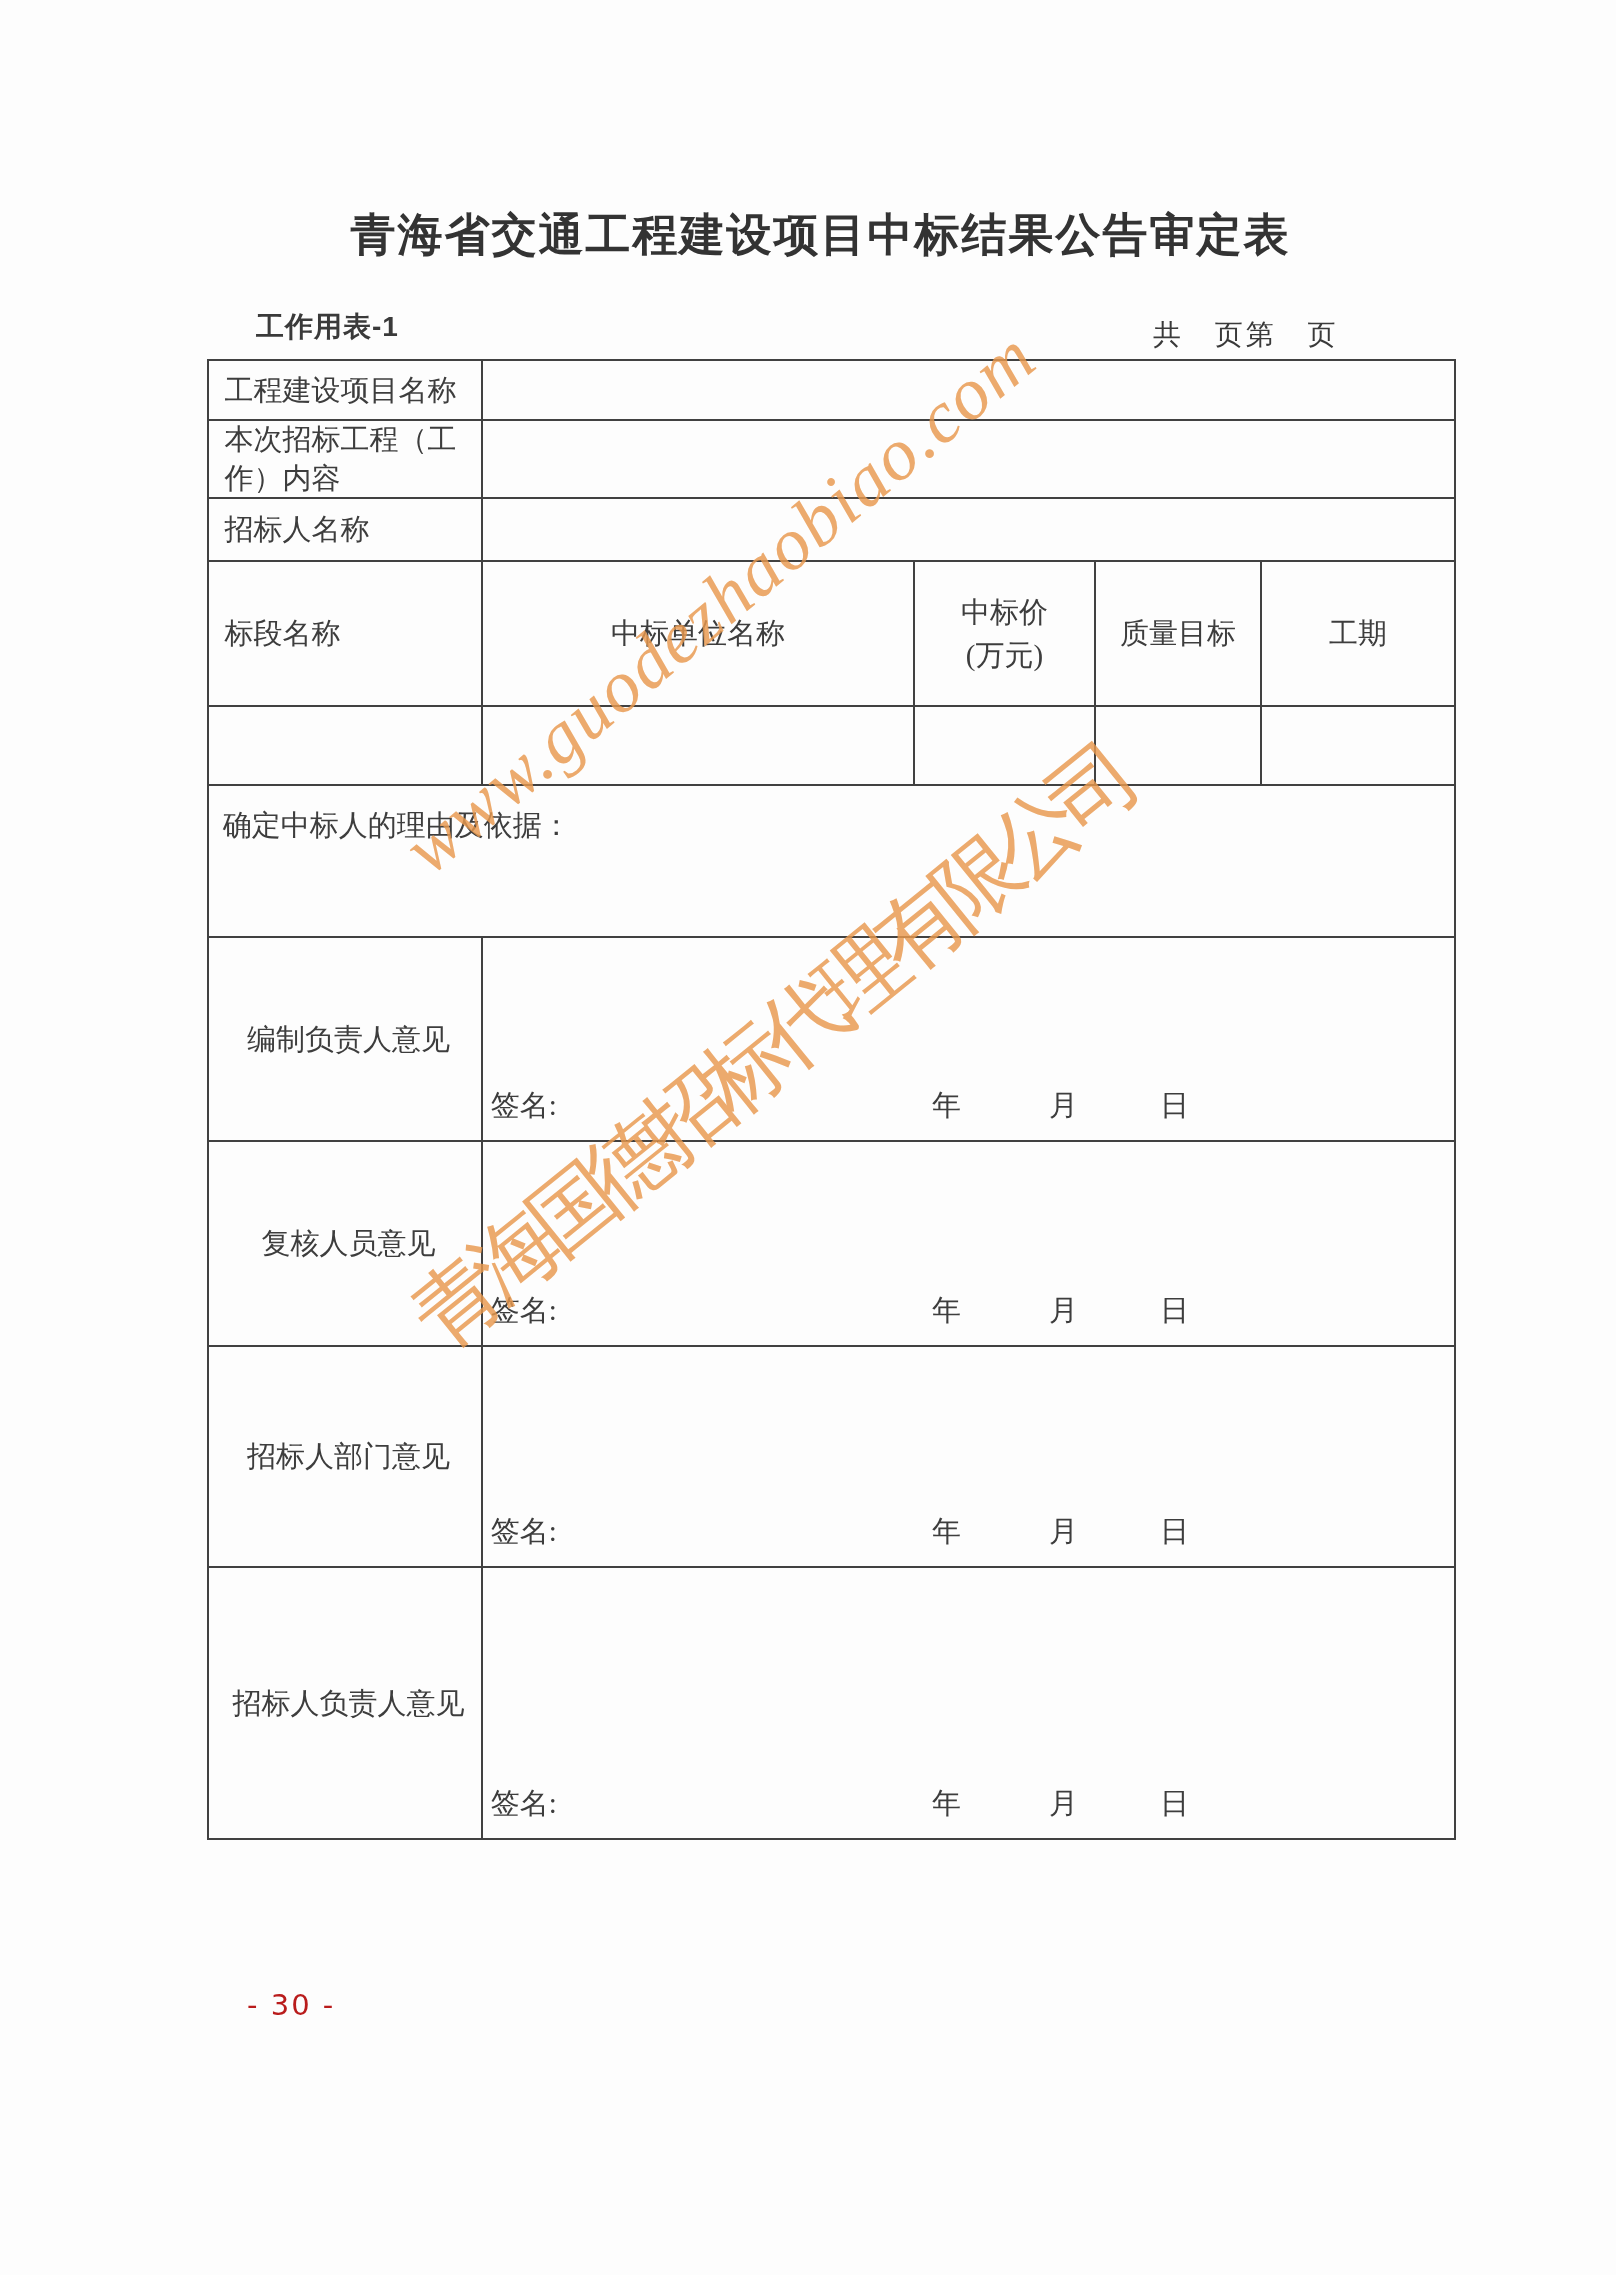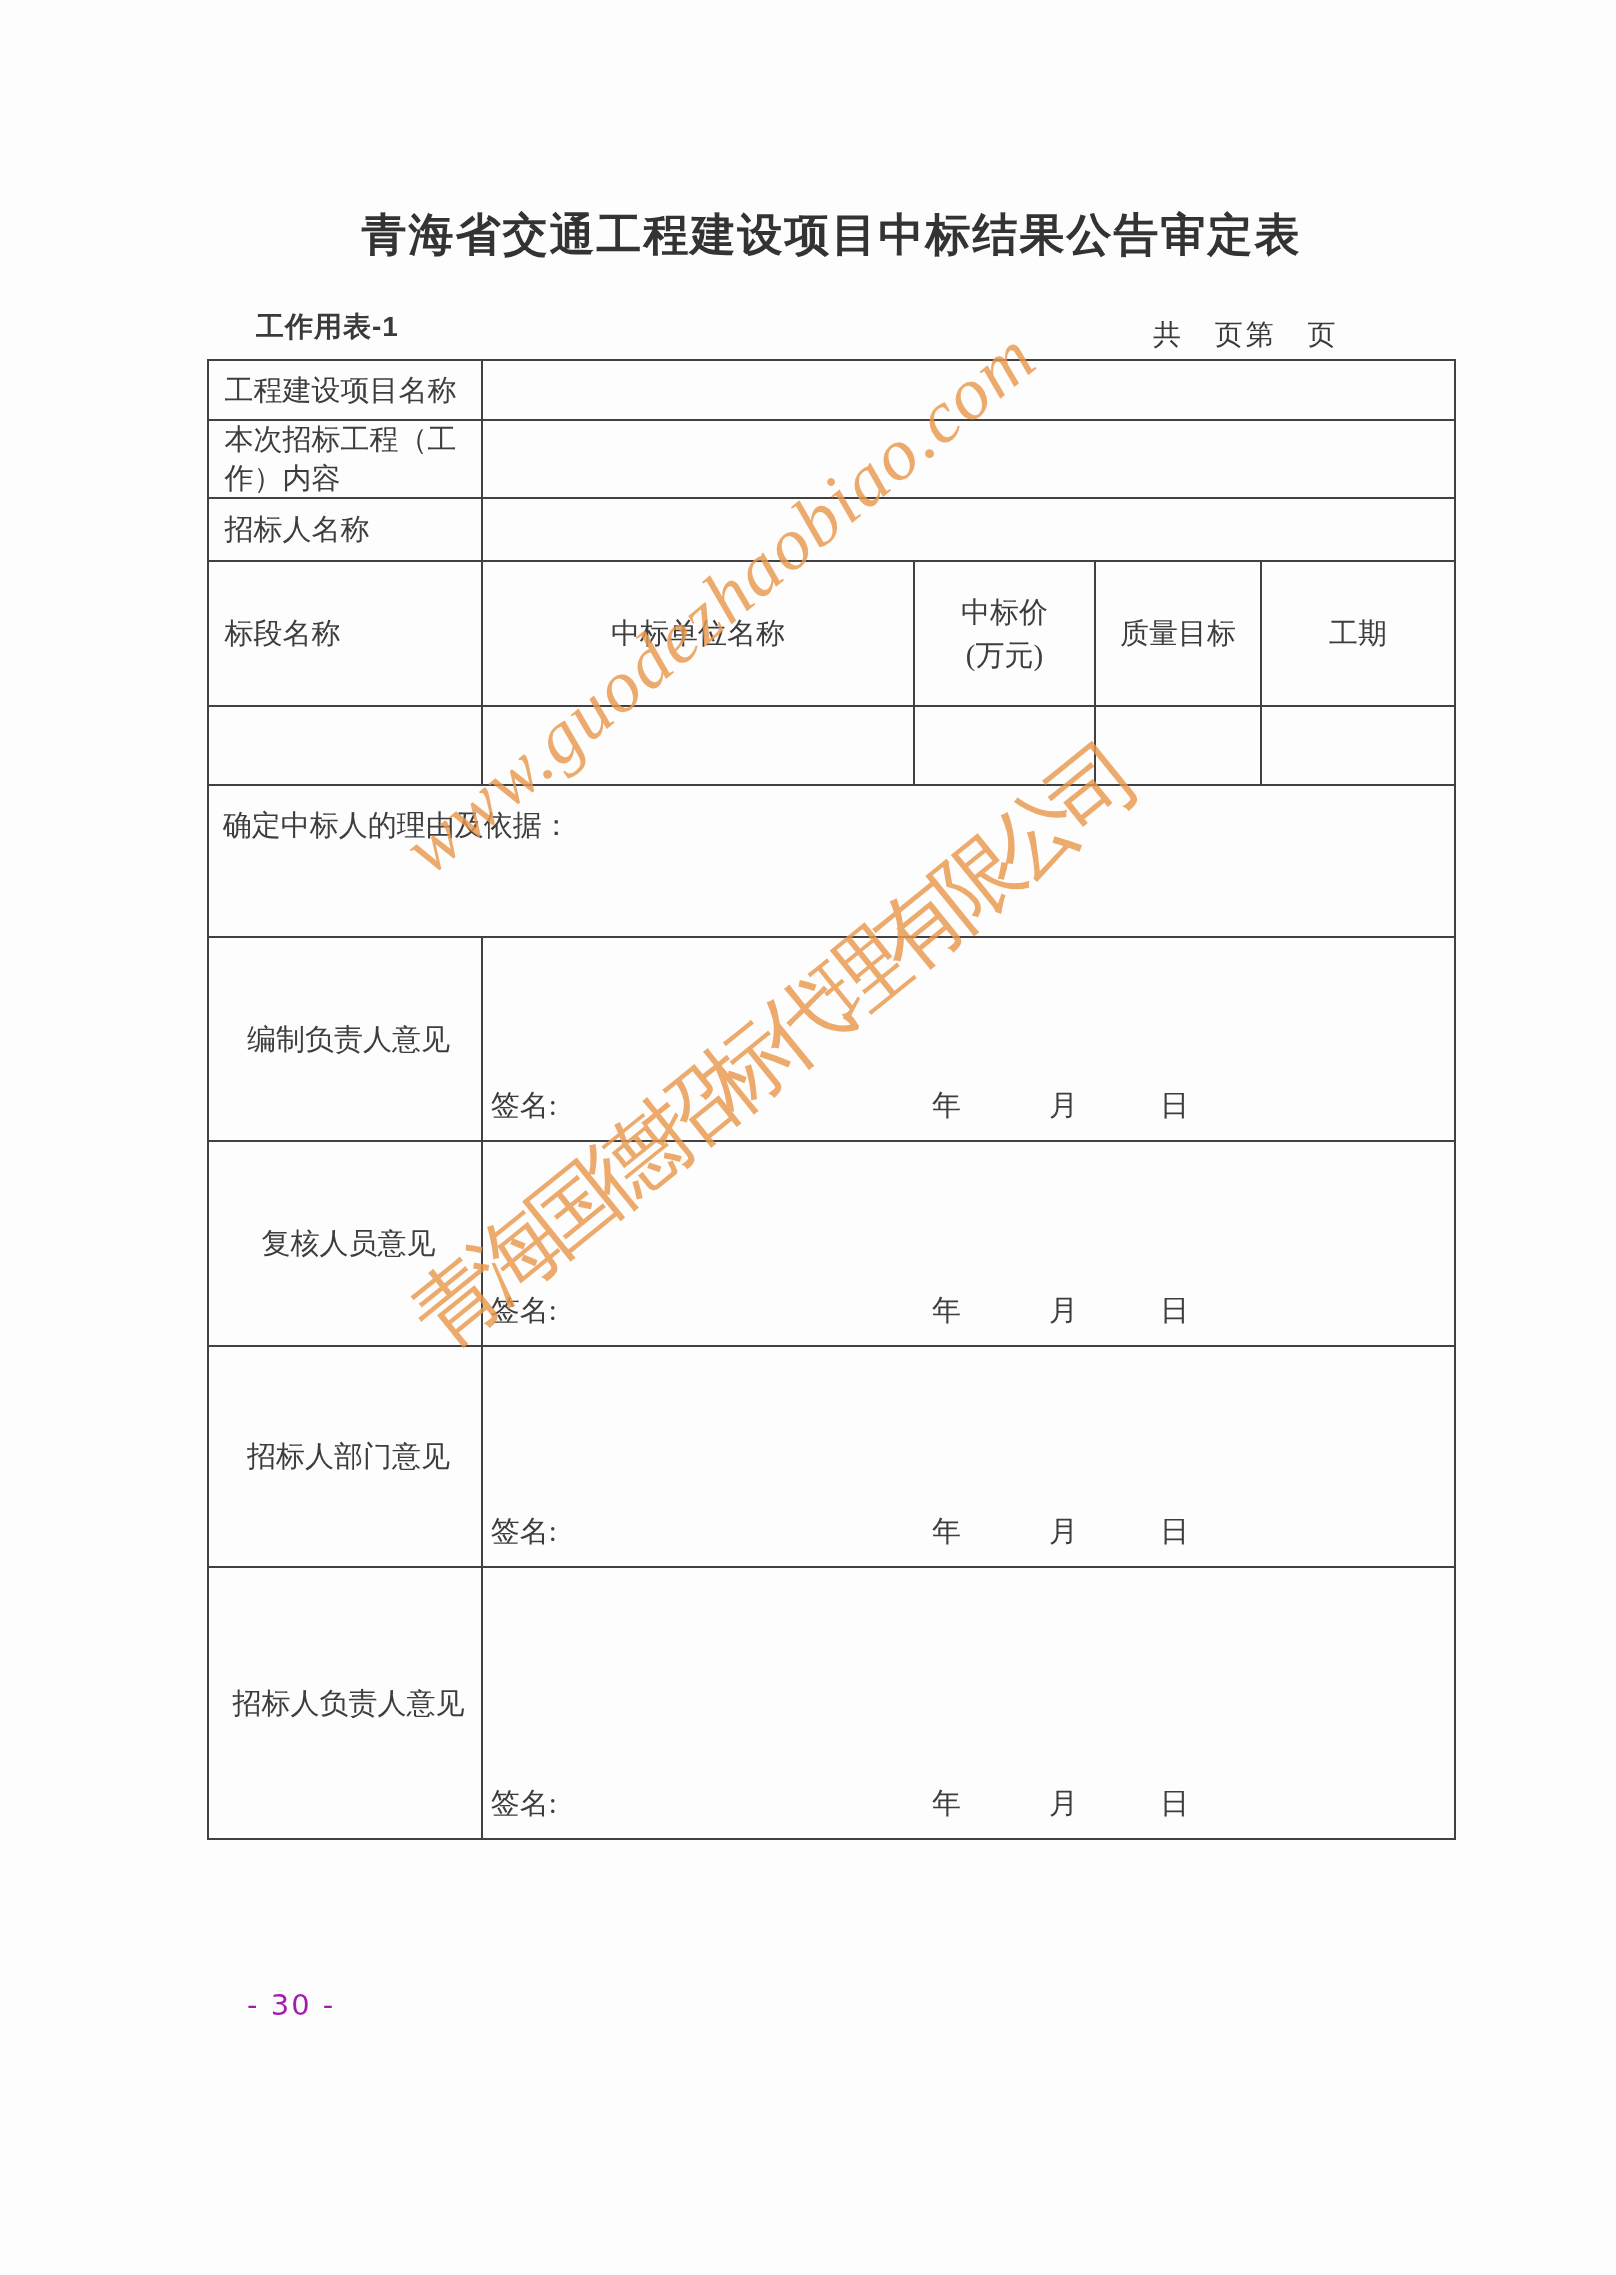--- a/index.html
+++ b/index.html
@@ -1,21 +1,21 @@
 <!DOCTYPE html>
 <html><head>
 <meta charset="utf-8">
 <style>
   html,body{margin:0;padding:0;background:#ffffff;}
   .page{
     position:relative;width:1617px;height:2275px;background:#fdfdfd;
     font-family:"Liberation Serif","DejaVu Serif",serif;color:#3d3d3d;overflow:hidden;
   }
   .doc-title{
-    position:absolute;left:207px;top:205px;width:1249px;text-align:center;
+    position:absolute;left:196px;top:205px;width:1249px;text-align:center;
     font-family:Liberation Serif, serif;font-weight:700;
     font-size:45px;letter-spacing:2px;color:#333333;white-space:nowrap;
   }
   .form-code{
     position:absolute;left:256px;top:308px;
     font-family:"Liberation Sans","DejaVu Sans",sans-serif;font-weight:700;
     font-size:28px;color:#3a3a3a;letter-spacing:1px;
   }
   .page-count{
     position:absolute;left:1153px;top:316px;font-size:28px;color:#3a3a3a;letter-spacing:2.9px;
@@ -60,21 +60,21 @@
     letter-spacing:2px;transform:rotate(-40deg);
     font-family:"Liberation Serif","DejaVu Serif",serif;
   }
   .wm-company{
     left:425px;top:1280px;font-size:86px;line-height:98px;letter-spacing:-11.7px;
     transform:rotate(-39deg);
   }
   .page-num{
     position:absolute;left:247px;top:1988px;
     font-family:"DejaVu Sans","Liberation Sans",sans-serif;
-    font-size:29px;color:#a21caf;letter-spacing:2px;
+    font-size:29px;color:#b91c1c;letter-spacing:2px;
   }
 </style>
 </head>
 <body>
 
 <div class="page">
 
   <div class="doc-title">青海省交通工程建设项目中标结果公告审定表</div>
   <div class="form-code">工作用表-1</div>
   <div class="page-count">共　页第　页</div>

